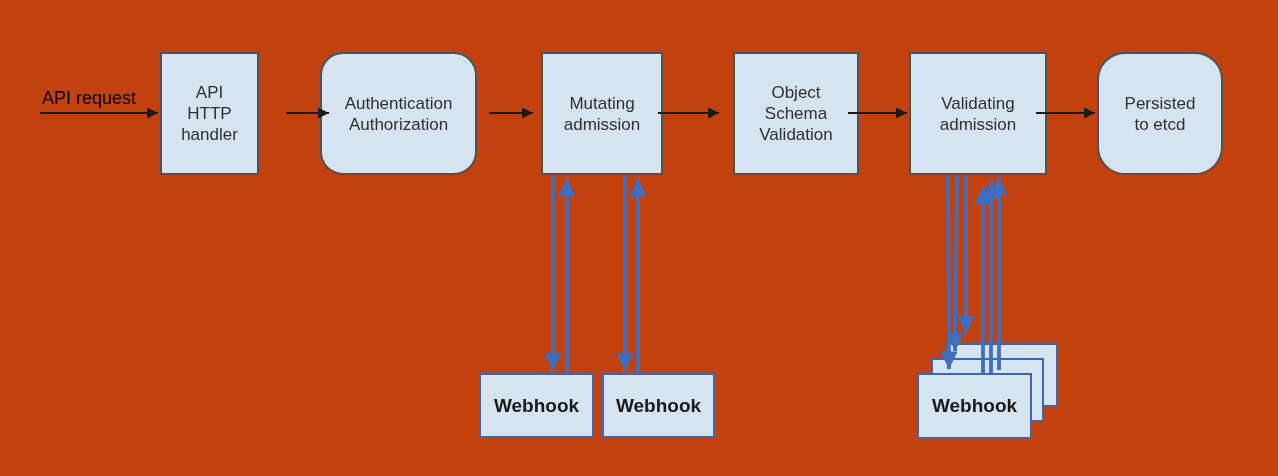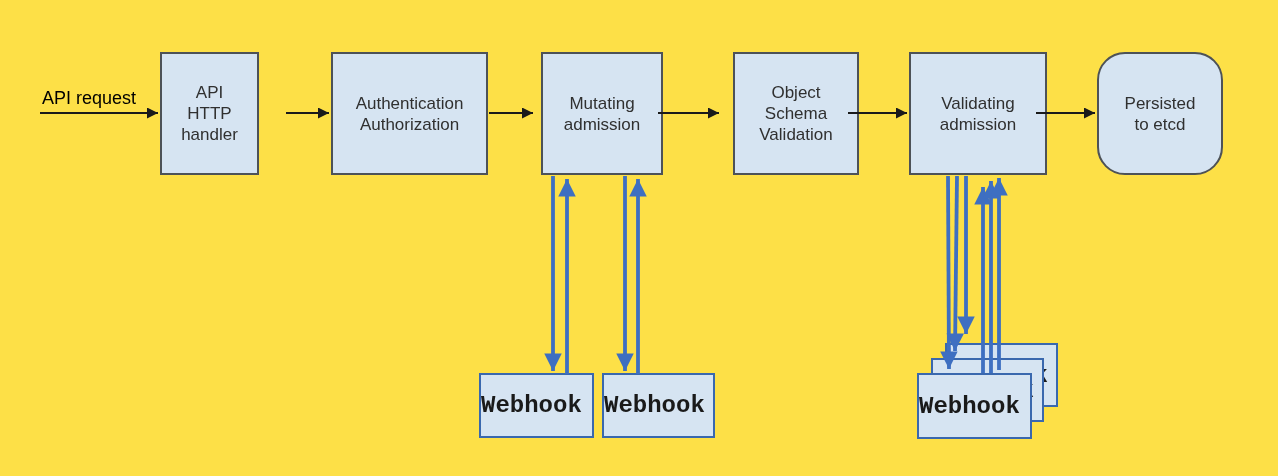--- a/index.html
+++ b/index.html
@@ -1,20 +1,20 @@
 <!DOCTYPE html>
 <html style="--node-fill: #d6e4f2; --node-border: #4d5257; --webhook-border: #3a68ae; --flow-arrow: #1a1a1a; --webhook-arrow: #3e6fc1;"><head>
 <meta charset="utf-8">
 <style>
   html, body { margin: 0; padding: 0; background: #ffffff; }
   .canvas {
     position: relative;
     width: 1278px;
     height: 476px;
-    background: #fde047;
+    background: #c2410c;
     font-family: "Liberation Sans", sans-serif;
     overflow: hidden;
   }
   .node {
     position: absolute;
     box-sizing: border-box;
     top: 52px;
     height: 123px;
     background: var(--node-fill);
     border: 2px solid var(--node-border);
@@ -28,25 +28,25 @@
     color: #303030;
     z-index: 1;
   }
   .webhook {
     position: absolute;
     box-sizing: border-box;
     background: var(--node-fill);
     border: 2px solid var(--webhook-border);
     display: flex;
     align-items: center;
-    font-size: 24px;
+    justify-content: center;
+    font-size: 19px;
     font-weight: 600;
     color: #1a1a1a;
     z-index: 1;
-    font-family: Liberation Mono, monospace;
   }
   .request-label {
     position: absolute;
     left: 42px;
     top: 88px;
     font-size: 18px;
     color: #000000;
     z-index: 2;
   }
   #arrows {
@@ -68,21 +68,21 @@
 
 <div class="canvas">
 
   <span class="request-label">API request</span>
 
   <div class="node" style="left:160px; width:99px;">
     <span>API
 HTTP
 handler</span>
   </div>
-  <div class="node" style="left:331px; width:157px;">
+  <div class="node" style="left:320px; width:157px;border-radius:23px;">
     <span>Authentication
 Authorization</span>
   </div>
   <div class="node" style="left:535px; width:122px;margin-left:6px;">
     <span>Mutating
 admission</span>
   </div>
   <div class="node" style="left:733px; width:126px;">
     <span>Object
 Schema

